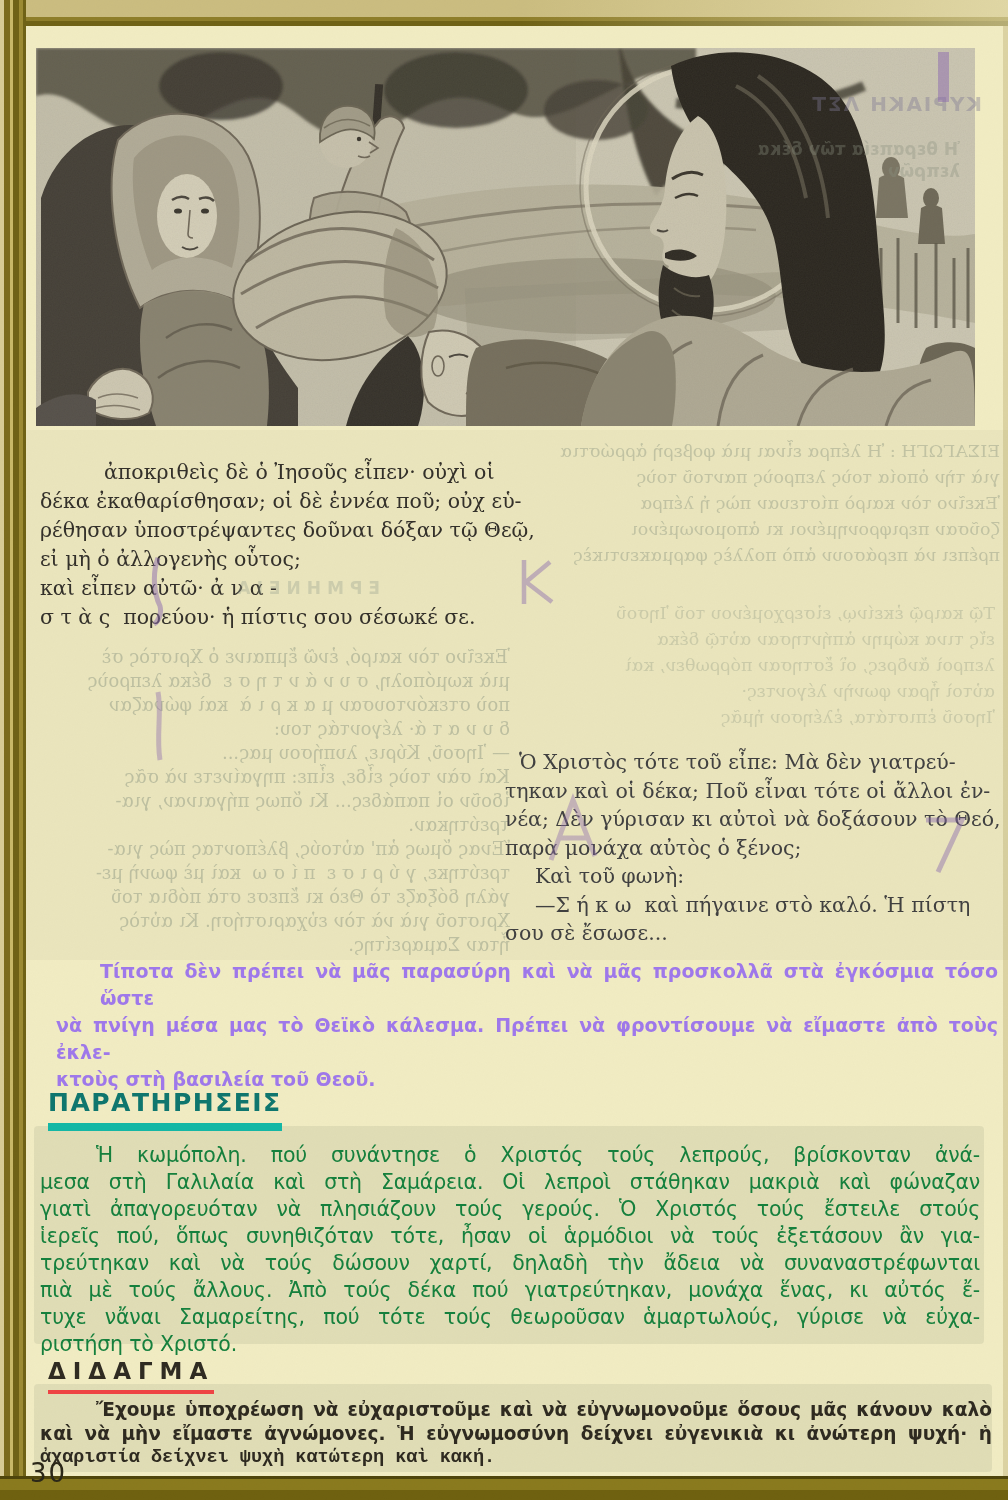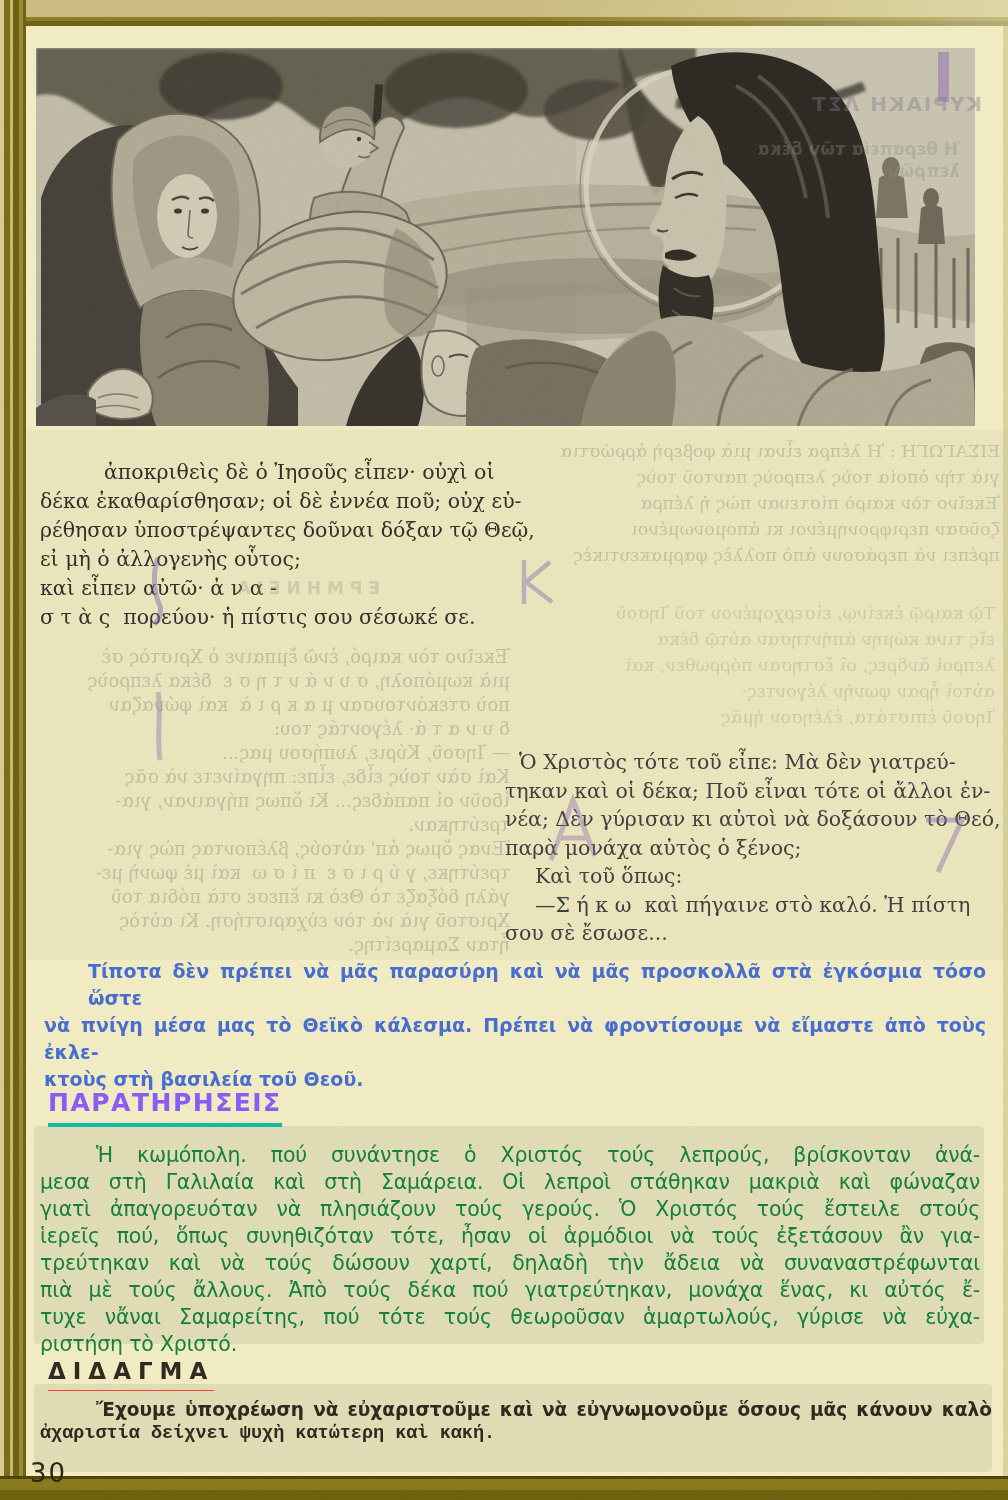--- a/index.html
+++ b/index.html
@@ -46,36 +46,36 @@
   .bleed-left{left:40px;top:645px;width:470px;opacity:.55;}
   .bl-line{font:18px/24px "DejaVu Serif",serif;white-space:pre;}
   .bleed-intro{left:500px;top:438px;width:500px;opacity:.5;}
   .bi-line{font:17.5px/26px "DejaVu Serif",serif;white-space:pre;}
   .bleed-dlg{left:505px;top:600px;width:490px;opacity:.38;}
   .bleed-word{left:240px;top:578px;width:140px;opacity:.35;font:bold 17px/20px "DejaVu Sans",sans-serif;letter-spacing:6px;color:#98a392;}
   .illus-bleed1{left:742px;top:92px;width:240px;opacity:.4;font:bold 20px/24px "DejaVu Sans",sans-serif;color:#7e7894;letter-spacing:2px;}
   .illus-bleed2{left:700px;top:138px;width:260px;opacity:.35;font:bold 17px/22px "DejaVu Sans",sans-serif;color:#8b9180;}
 
   
-  .ghost{left:44px;top:958px;width:942px;color:#1d4ed8;opacity:.8;}
+  .ghost{left:56px;top:958px;width:942px;color:#8b5cf6;opacity:.8;}
   .gh-line{font:bold 19px/27px "DejaVu Sans",sans-serif;text-align:justify;text-align-last:justify;}
   .gh-line.first{padding-left:44px;}
   .gh-line.last{text-align-last:left;}
 
   
-  .h-obs{left:48px;top:1090px;font:bold 25px/1 "DejaVu Sans",sans-serif;letter-spacing:1.5px;color:#8b5cf6;
-         border-bottom:4px solid #14b8a6;padding-bottom:8px;}
+  .h-obs{left:48px;top:1090px;font:bold 25px/1 "DejaVu Sans",sans-serif;letter-spacing:1.5px;color:#0f766e;
+         border-bottom:8px solid #14b8a6;padding-bottom:8px;}
   .obs-body{left:40px;top:1142px;width:940px;color:#15803d;}
   .o-line{font:20.5px/27px "DejaVu Sans",sans-serif;letter-spacing:-0.2px;text-align:justify;text-align-last:justify;}
   .o-line.first{padding-left:56px;}
   .o-line.last{text-align-last:left;}
 
   
   .h-les{left:48px;top:1360px;font:bold 23px/1 "DejaVu Sans",sans-serif;letter-spacing:7px;color:#2f2b22;
-         border-bottom:1px solid #ef4444;padding-bottom:7px;}
+         border-bottom:4px solid #ef4444;padding-bottom:7px;}
   .les-body{left:40px;top:1398px;width:952px;color:#2e2a20;}
   .l-line{font:bold 18.5px/24px "DejaVu Sans",sans-serif;text-align:justify;text-align-last:justify;}
   .l-line.first{padding-left:56px;}
   .l-line.last{text-align-last:left;font-family:Liberation Mono, monospace;}
 
   .pagenum{left:30px;top:1460px;font:26px/1 "DejaVu Sans",sans-serif;letter-spacing:2px;color:#2b2718;z-index:40;}
 
   
   .pmark{pointer-events:none;z-index:25;}
   .grain-page{left:0;top:0;z-index:50;pointer-events:none;opacity:.35;}
@@ -235,21 +235,21 @@
     <div class="bi-line">λεπροὶ ἄνδρες, οἳ ἔστησαν πόρρωθεν, καὶ</div>
     <div class="bi-line">αὐτοὶ ἦραν φωνὴν λέγοντες·</div>
     <div class="bi-line">Ἰησοῦ ἐπιστάτα, ἐλέησον ἡμᾶς</div>
   </div>
 
   <div class="abs dialogue">
     <div class="d-line d-i1">Ὁ Χριστὸς τότε τοῦ εἶπε: Μὰ δὲν γιατρεύ-</div>
     <div class="d-line">τηκαν καὶ οἱ δέκα; Ποῦ εἶναι τότε οἱ ἄλλοι ἐν-</div>
     <div class="d-line">νέα; Δὲν γύρισαν κι αὐτοὶ νὰ δοξάσουν τὸ Θεό,</div>
     <div class="d-line">παρὰ μονάχα αὐτὸς ὁ ξένος;</div>
-    <div class="d-line d-i2">Καὶ τοῦ ὅπως:</div>
+    <div class="d-line d-i2">Καὶ τοῦ φωνὴ:</div>
     <div class="d-line d-i2">—Σ ή κ ω  καὶ πήγαινε στὸ καλό. Ἡ πίστη</div>
     <div class="d-line">σου σὲ ἔσωσε...</div>
   </div>
 
   <div class="abs ghost">
     <div class="gh-line first">Τίποτα δὲν πρέπει νὰ μᾶς παρασύρη καὶ νὰ μᾶς προσκολλᾶ στὰ ἐγκόσμια τόσο ὥστε</div>
     <div class="gh-line">νὰ πνίγη μέσα μας τὸ Θεϊκὸ κάλεσμα. Πρέπει νὰ φροντίσουμε νὰ εἴμαστε ἀπὸ τοὺς ἐκλε-</div>
     <div class="gh-line last">κτοὺς στὴ βασιλεία τοῦ Θεοῦ.</div>
   </div>
 
@@ -261,20 +261,21 @@
     <div class="o-line">ἱερεῖς πού, ὅπως συνηθιζόταν τότε, ἦσαν οἱ ἁρμόδιοι νὰ τούς ἐξετάσουν ἂν για-</div>
     <div class="o-line">τρεύτηκαν καὶ νὰ τούς δώσουν χαρτί, δηλαδὴ τὴν ἄδεια νὰ συναναστρέφωνται</div>
     <div class="o-line">πιὰ μὲ τούς ἄλλους. Ἀπὸ τούς δέκα πού γιατρεύτηκαν, μονάχα ἕνας, κι αὐτός ἔ-</div>
     <div class="o-line">τυχε νἄναι Σαμαρείτης, πού τότε τούς θεωροῦσαν ἁμαρτωλούς, γύρισε νὰ εὐχα-</div>
     <div class="o-line last">ριστήση τὸ Χριστό.</div>
   </div>
 
   <div class="abs h-les">ΔΙΔΑΓΜΑ</div>
   <div class="abs les-body">
     <div class="l-line first">Ἔχουμε ὑποχρέωση νὰ εὐχαριστοῦμε καὶ νὰ εὐγνωμονοῦμε ὅσους μᾶς κάνουν καλὸ</div>
+    <div class="l-line">καὶ νὰ μὴν εἴμαστε ἀγνώμονες. Ἡ εὐγνωμοσύνη δείχνει εὐγενικιὰ κι ἀνώτερη ψυχή· ἡ</div>
     <div class="l-line last">ἀχαριστία δείχνει ψυχὴ κατώτερη καὶ κακή.</div>
   </div>
 
   <div class="abs pagenum">30</div>
 
   <div class="abs pmark" style="left:938px;top:52px;width:11px;height:50px;background:rgba(139,106,176,.5);filter:blur(.6px);"></div>
   <svg class="abs pmark" style="left:146px;top:554px;" width="22" height="72">
     <path d="M12,4 C6,20 8,40 14,52 C16,60 12,68 8,70" stroke="rgba(139,106,176,.5)" stroke-width="5" fill="none"></path>
     </svg>
   <svg class="abs pmark" style="left:148px;top:688px;" width="22" height="76">

